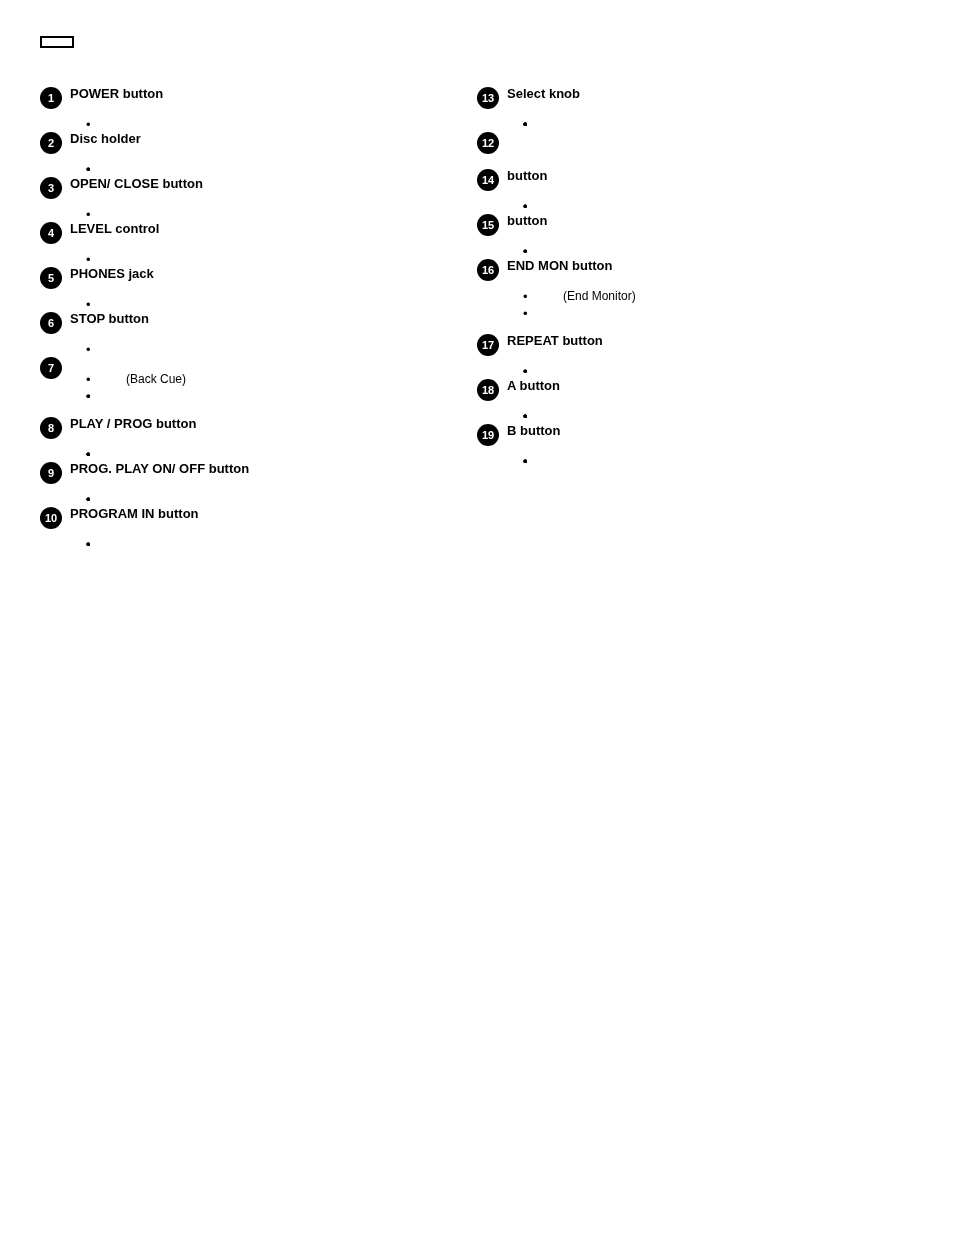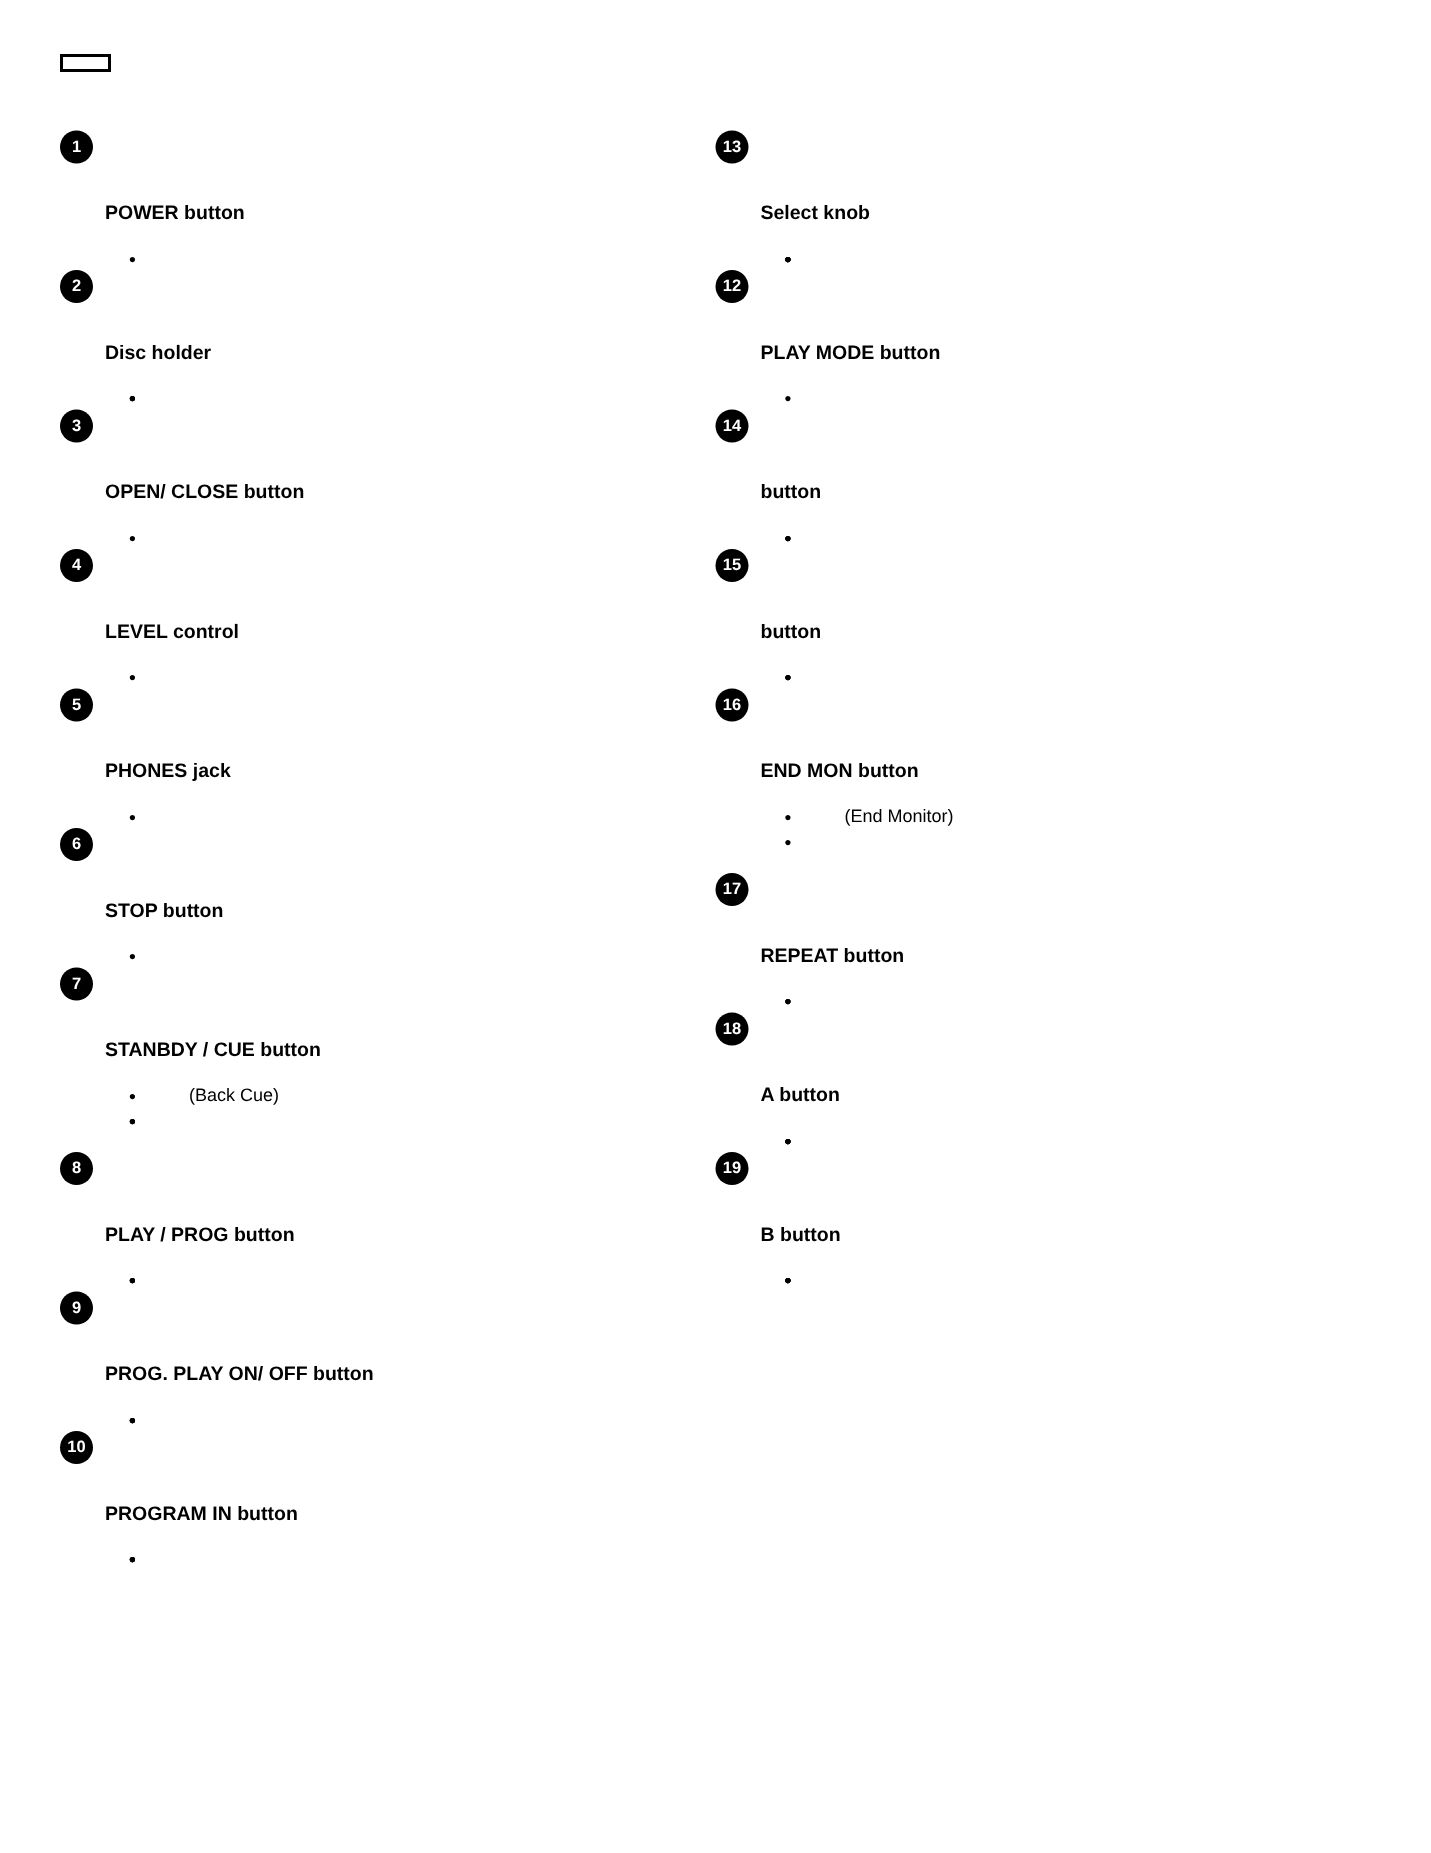--- a/index.html
+++ b/index.html
@@ -40,21 +40,20 @@
       margin-right: 8px;
       margin-top: 1px;
     }
     .item-content {
       flex: 1;
     }
     .item-title {
       font-weight: bold;
       font-size: 13px;
       margin-bottom: 4px;
-      margin-top: 48px;
     }
     .bullet-list {
       list-style: none;
       padding: 0;
       margin: 16px;
     }
     .bullet-list li {
       font-size: 13px;
       padding-left: 10px;
       margin-bottom: 3px;
@@ -141,21 +140,20 @@
         <div class="item-content">
           <div class="item-title">STOP button</div>
           <ul class="bullet-list">
             <li></li>
           </ul>
         </div>
       </div>
       <div class="item">
         <span class="badge">7</span>
         <div class="item-content">
-          <div class="item-title">STANBDY / CUE button</div>
           <ul class="bullet-list">
             <li></li>
             <li class="indent">(Back Cue)</li>
             <li></li>
             <li></li>
             <li></li>
           </ul>
         </div>
       </div>
       <div class="item">
@@ -206,26 +204,20 @@
             <li></li>
             <li></li>
             <li></li>
             <li></li>
             <li></li>
           </ul>
         </div>
       </div>
       <div class="item">
         <span class="badge">12</span>
-        <div class="item-content">
-          <div class="item-title">PLAY MODE button</div>
-          <ul class="bullet-list">
-            <li></li>
-          </ul>
-        </div>
       </div>
       <div class="item">
         <span class="badge">14</span>
         <div class="item-content">
           <div class="item-title">button</div>
           <ul class="bullet-list">
             <li></li>
             <li></li>
             <li></li>
           </ul>

